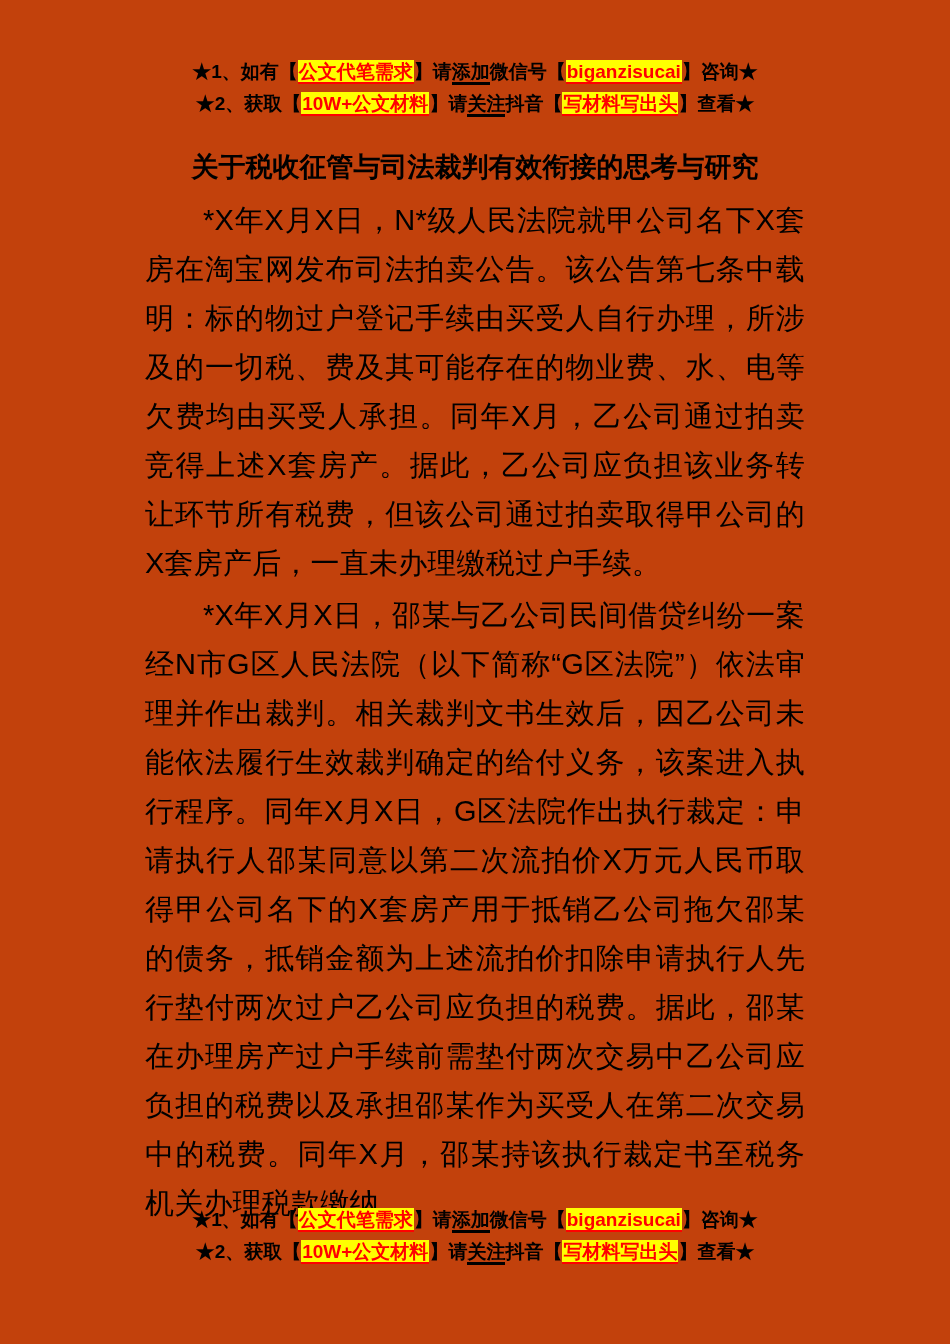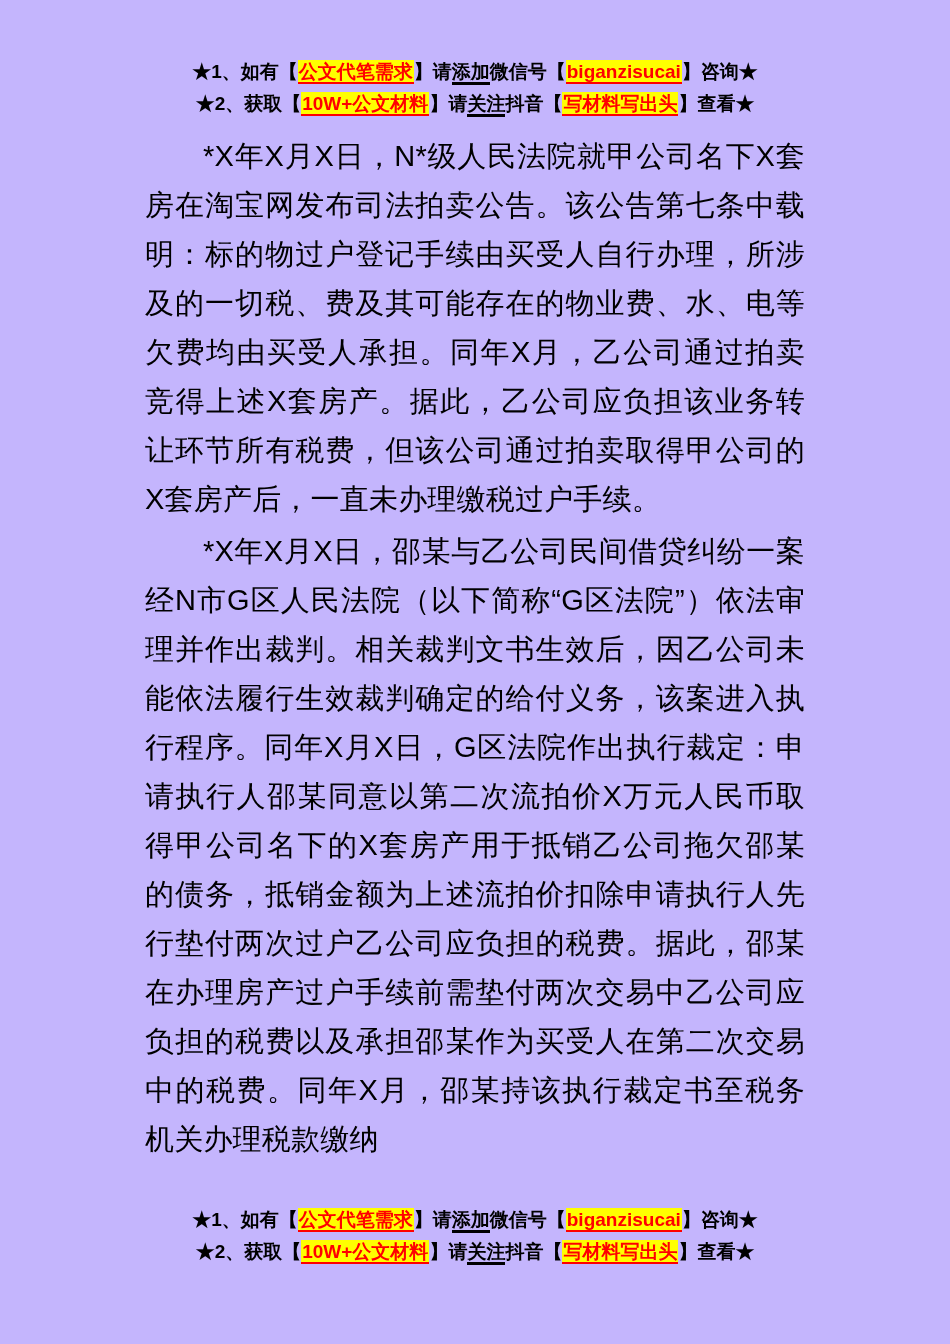--- a/index.html
+++ b/index.html
@@ -1,21 +1,21 @@
 <!DOCTYPE html>
 <html><head>
 <meta charset="utf-8">
 <style>
   html, body { margin: 0; padding: 0; background: #e8e8e8; }
   .page {
     position: relative;
     width: 950px;
     height: 1344px;
     margin: 0 auto;
-    background: #c4b5fd;
+    background: #c2410c;
     box-sizing: border-box;
     padding: 56px 142px 0 142px;
     font-family: "Liberation Sans", sans-serif;
     color: #000000;
     overflow: hidden;
   }
   .promo {
     text-align: center;
     font-size: 19px;
     font-weight: bold;
@@ -70,20 +70,21 @@
 
   <div class="promo header-promo">
     <div>
       <span>★1、如有【</span><span class="hl">公文代笔需求</span><span>】请</span><span class="ul">添加</span><span>微信号【</span><span class="hl">biganzisucai</span><span>】咨询★</span>
     </div>
     <div>
       <span>★2、获取【</span><span class="hl">10W+公文材料</span><span>】请</span><span class="ul">关注</span><span>抖音【</span><span class="hl">写材料写出头</span><span>】查看★</span>
     </div>
   </div>
 
+  <h1 class="doc-title">关于税收征管与司法裁判有效衔接的思考与研究</h1>
 
 
   <p class="body-para first">*X年X月X日，N*级人民法院就甲公司名下X套房在淘宝网发布司法拍卖公告。该公告第七条中载明：标的物过户登记手续由买受人自行办理，所涉及的一切税、费及其可能存在的物业费、水、电等欠费均由买受人承担。同年X月，乙公司通过拍卖竞得上述X套房产。据此，乙公司应负担该业务转让环节所有税费，但该公司通过拍卖取得甲公司的X套房产后，一直未办理缴税过户手续。</p>
   <p class="body-para">*X年X月X日，邵某与乙公司民间借贷纠纷一案经N市G区人民法院（以下简称“G区法院”）依法审理并作出裁判。相关裁判文书生效后，因乙公司未能依法履行生效裁判确定的给付义务，该案进入执行程序。同年X月X日，G区法院作出执行裁定：申请执行人邵某同意以第二次流拍价X万元人民币取得甲公司名下的X套房产用于抵销乙公司拖欠邵某的债务，抵销金额为上述流拍价扣除申请执行人先行垫付两次过户乙公司应负担的税费。据此，邵某在办理房产过户手续前需垫付两次交易中乙公司应负担的税费以及承担邵某作为买受人在第二次交易中的税费。同年X月，邵某持该执行裁定书至税务机关办理税款缴纳</p>
 
   <div class="promo footer-promo">
     <div>
       <span>★1、如有【</span><span class="hl">公文代笔需求</span><span>】请</span><span class="ul">添加</span><span>微信号【</span><span class="hl">biganzisucai</span><span>】咨询★</span>
     </div>
     <div>

